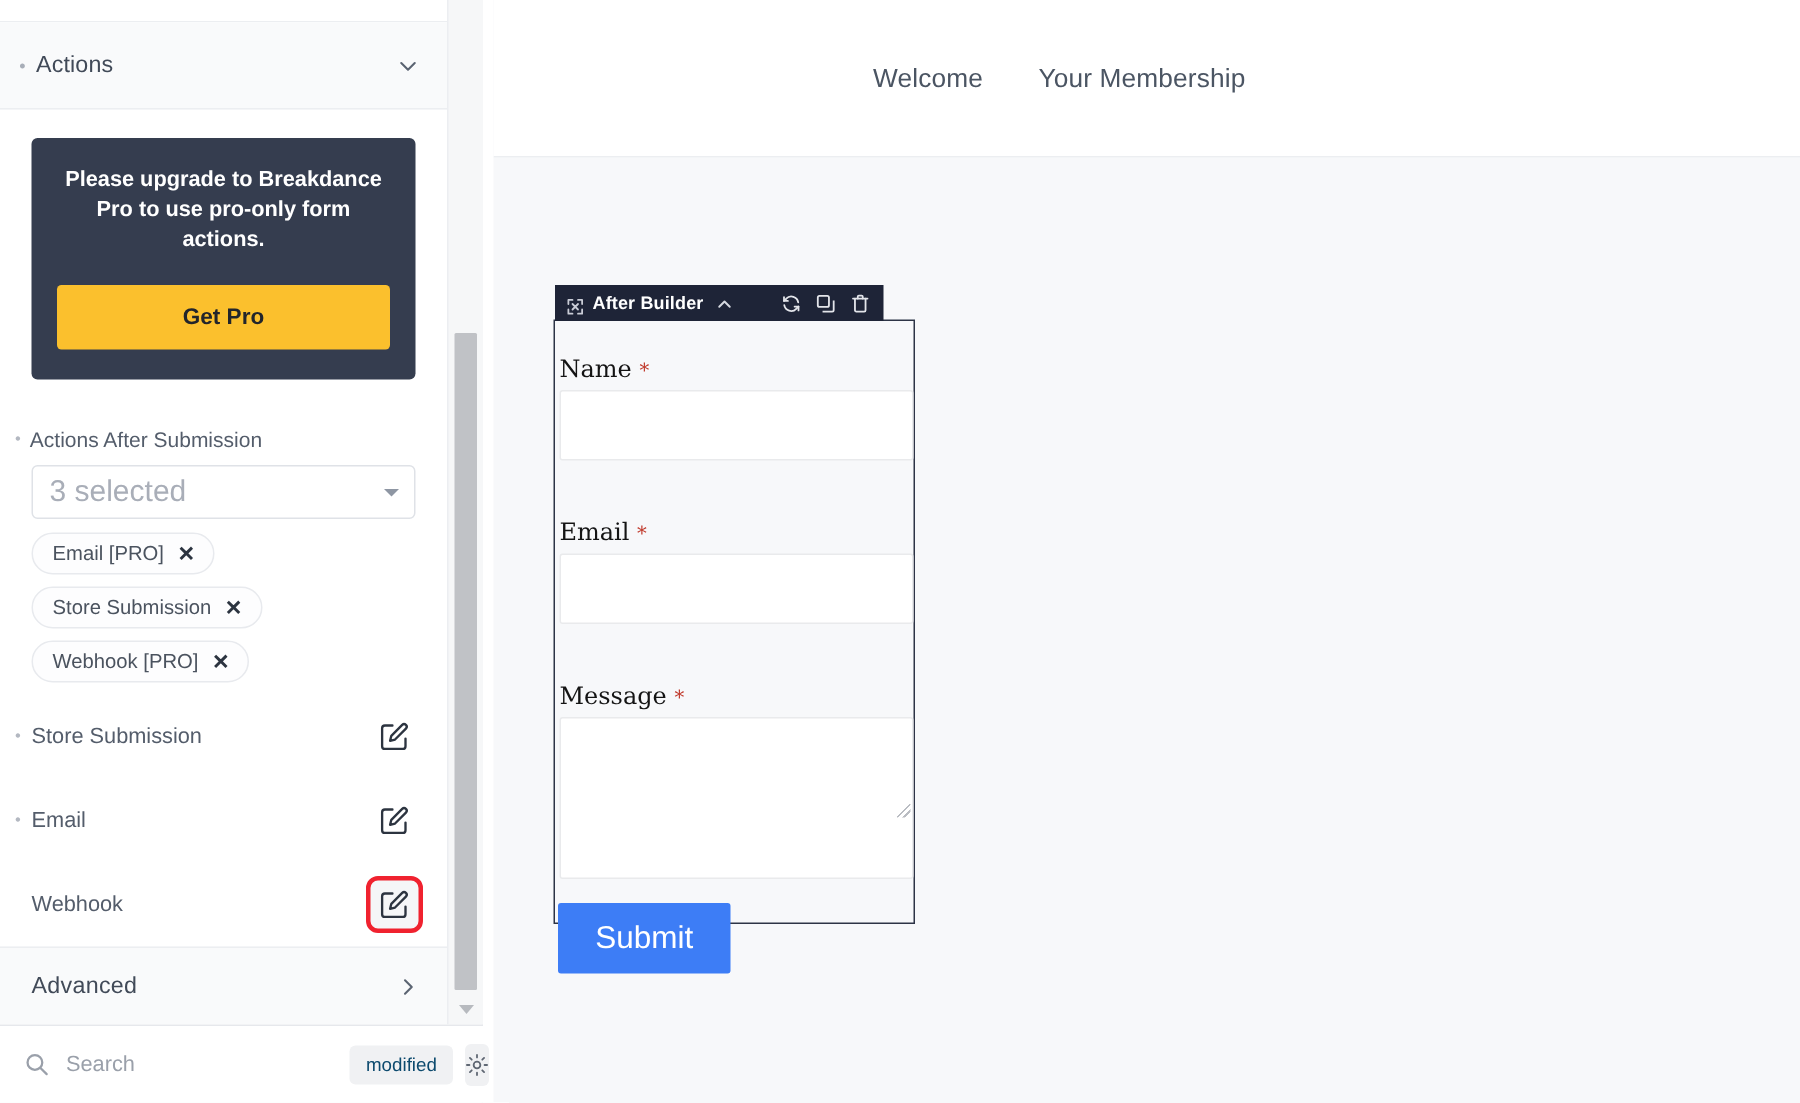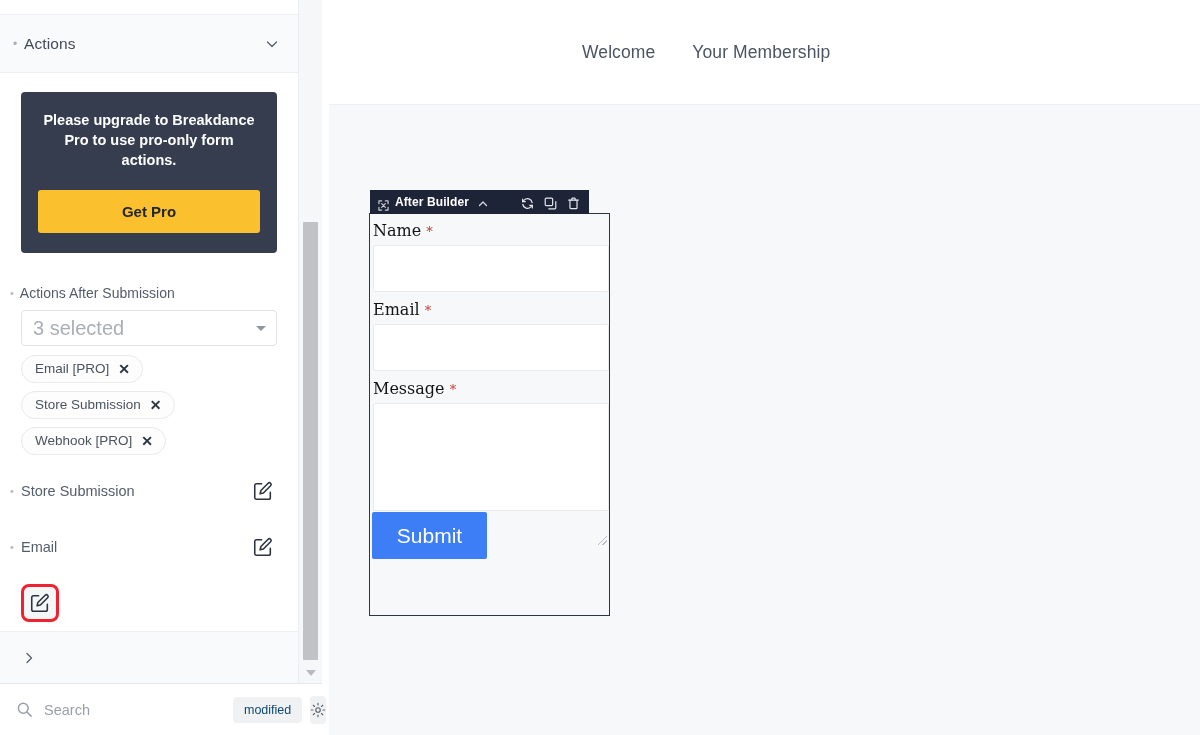--- a/index.html
+++ b/index.html
@@ -315,21 +315,21 @@
   .fb-tools span { width: 13px; height: 13px; color: #e3e5ea; cursor: pointer; display:block;}
 
   .fb-form {
     position: absolute;
     left: 40px; top: 213px;
     width: 241px; height: 403px;
     background: #f7f8fa;
     border: 1px solid #2d3446;
     z-index: 2;
   }
-  .f-row { padding: 1px 1px; }
+  .f-row { padding: 16px 1px; }
   .f-label {
     font-family: "DejaVu Serif", "Liberation Serif", serif;
     font-size: 16px;
     color: #141414;
     padding: 6px 0 5px 2px;
   }
   .f-label .req { color: #c0392b; font-size: 13px; }
   .f-input {
     display: block;
     width: 236px;
@@ -457,31 +457,33 @@
         <button class="edit-btn">
           <svg viewBox="0 0 24 24" width="22" height="22" fill="none" stroke="currentColor" stroke-width="1.7" stroke-linecap="round" stroke-linejoin="round">
             <path d="M20 13.5V19a2 2 0 0 1-2 2H5a2 2 0 0 1-2-2V6a2 2 0 0 1 2-2h5.5"></path>
             <path d="M17.6 3.6a1.9 1.9 0 0 1 2.7 2.7L12.4 14.2l-3.6.9.9-3.6z"></path>
           </svg>
         </button>
       </div>
 
       <div class="act-row">
         <span class="bdot"></span>
+        <span class="nm">Webhook</span>
         <div class="edit-hi">
           <span class="edit-btn">
             <svg viewBox="0 0 24 24" width="22" height="22" fill="none" stroke="currentColor" stroke-width="1.7" stroke-linecap="round" stroke-linejoin="round">
               <path d="M20 13.5V19a2 2 0 0 1-2 2H5a2 2 0 0 1-2-2V6a2 2 0 0 1 2-2h5.5"></path>
               <path d="M17.6 3.6a1.9 1.9 0 0 1 2.7 2.7L12.4 14.2l-3.6.9.9-3.6z"></path>
             </svg>
           </span>
         </div>
       </div>
 
       <div class="adv">
+        <span class="ttl">Advanced</span>
         <span class="chev">
           <svg viewBox="0 0 16 16" width="16" height="16" fill="none" stroke="currentColor" stroke-width="1.4" stroke-linecap="round" stroke-linejoin="round">
               <path d="M6 3.5 L10.5 8 L6 12.5"></path>
             </svg>
         </span>
       </div>
     </div>
 
     <div class="sb-scroll">
       <div class="sb-thumb"></div>

